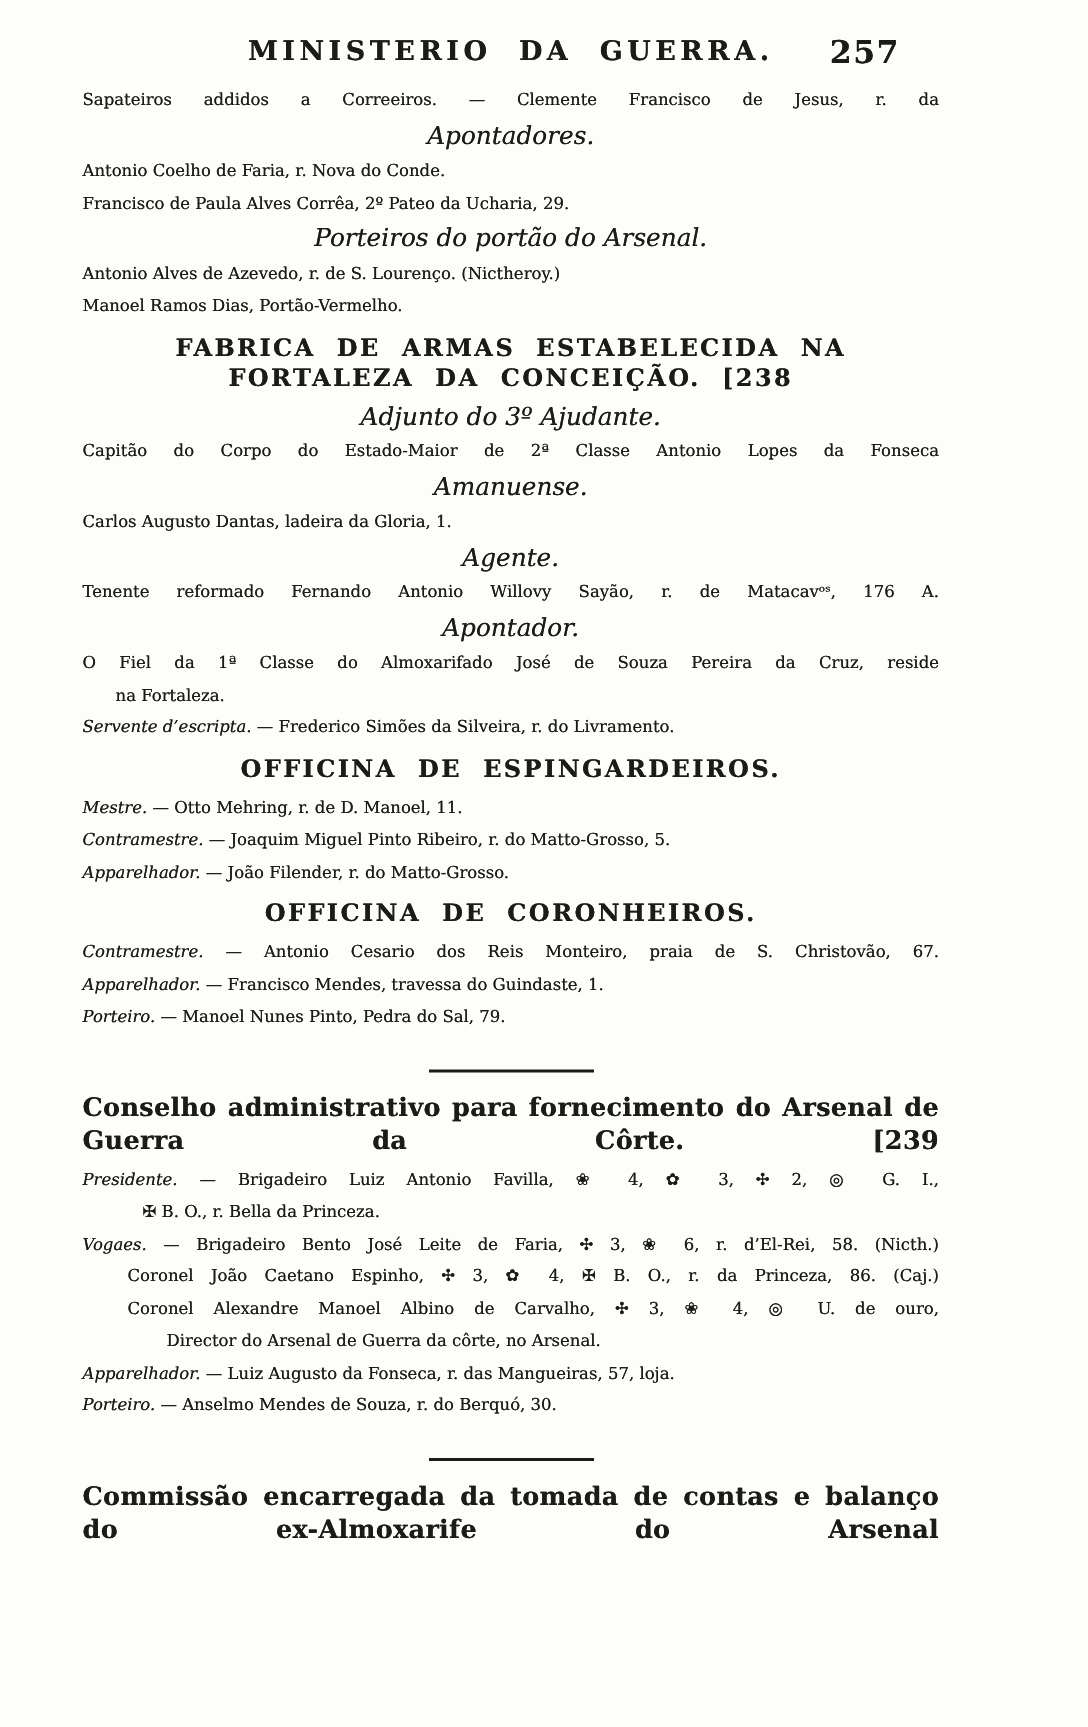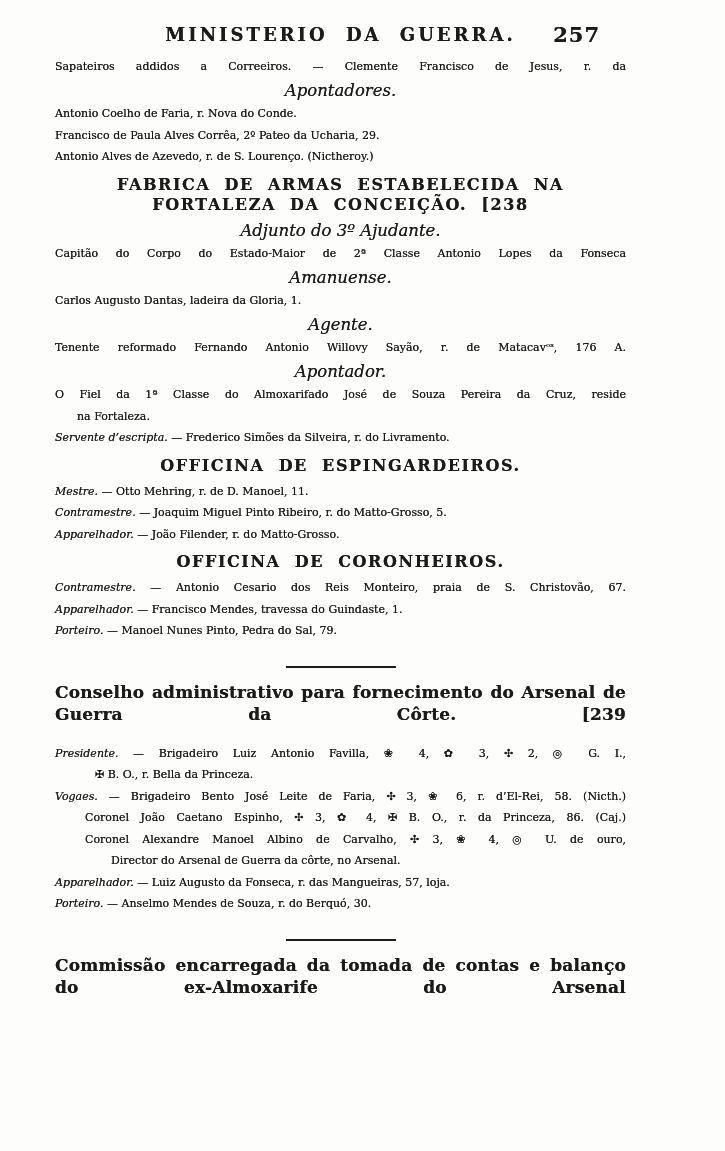--- a/index.html
+++ b/index.html
@@ -32,41 +32,43 @@
   .h-it{font-style:italic;font-size:16.5px;line-height:21.5px;text-align:center;margin:2px 0;}
   .h-sc{
     text-align:center;font-weight:bold;font-size:16px;line-height:20px;
     letter-spacing:1.6px;word-spacing:7px;margin:7px 0 5px;
   }
   .h-bold{font-weight:bold;font-size:17px;line-height:22px;letter-spacing:.2px;}
   .rule-wrap{text-align:center;margin:11px 0 9px;}
   .rule{display:inline-block;width:110px;border-top:2.5px solid #1c1b18;height:0;}
   .grp{margin:0;}
   .sp-s{margin-top:3px;}
-  .sp-m{margin-top:18px;}
+  .sp-m{margin-top:4px;}
 </style>
 </head>
 <body>
 
 <div class="page">
 
   <div class="hdr">
     <span class="title">MINISTERIO DA GUERRA.</span>
     <span class="pageno">257</span>
   </div>
 
   <div class="grp">
     <div class="ln j">Sapateiros addidos a Correeiros. — Clemente Francisco de Jesus, r. da</div>
   </div>
 
   <div class="h-it">Apontadores.</div>
   <div class="ln">Antonio Coelho de Faria, r. Nova do Conde.</div>
   <div class="ln">Francisco de Paula Alves Corrêa, 2º Pateo da Ucharia, 29.</div>
 
+  <div class="h-it">Porteiros do portão do Arsenal.</div>
   <div class="ln">Antonio Alves de Azevedo, r. de S. Lourenço. (Nictheroy.)</div>
+  <div class="ln">Manoel Ramos Dias, Portão-Vermelho.</div>
 
   <div class="h-sc">FABRICA DE ARMAS ESTABELECIDA NA FORTALEZA DA CONCEIÇÃO. [238</div>
   <div class="h-it">Adjunto do 3º Ajudante.</div>
   <div class="ln j">Capitão do Corpo do Estado-Maior de 2ª Classe Antonio Lopes da Fonseca</div>
 
   <div class="h-it">Amanuense.</div>
   <div class="ln">Carlos Augusto Dantas, ladeira da Gloria, 1.</div>
 
   <div class="h-it">Agente.</div>
   <div class="ln j">Tenente reformado Fernando Antonio Willovy Sayão, r. de Matacavᵒˢ, 176 A.</div>

